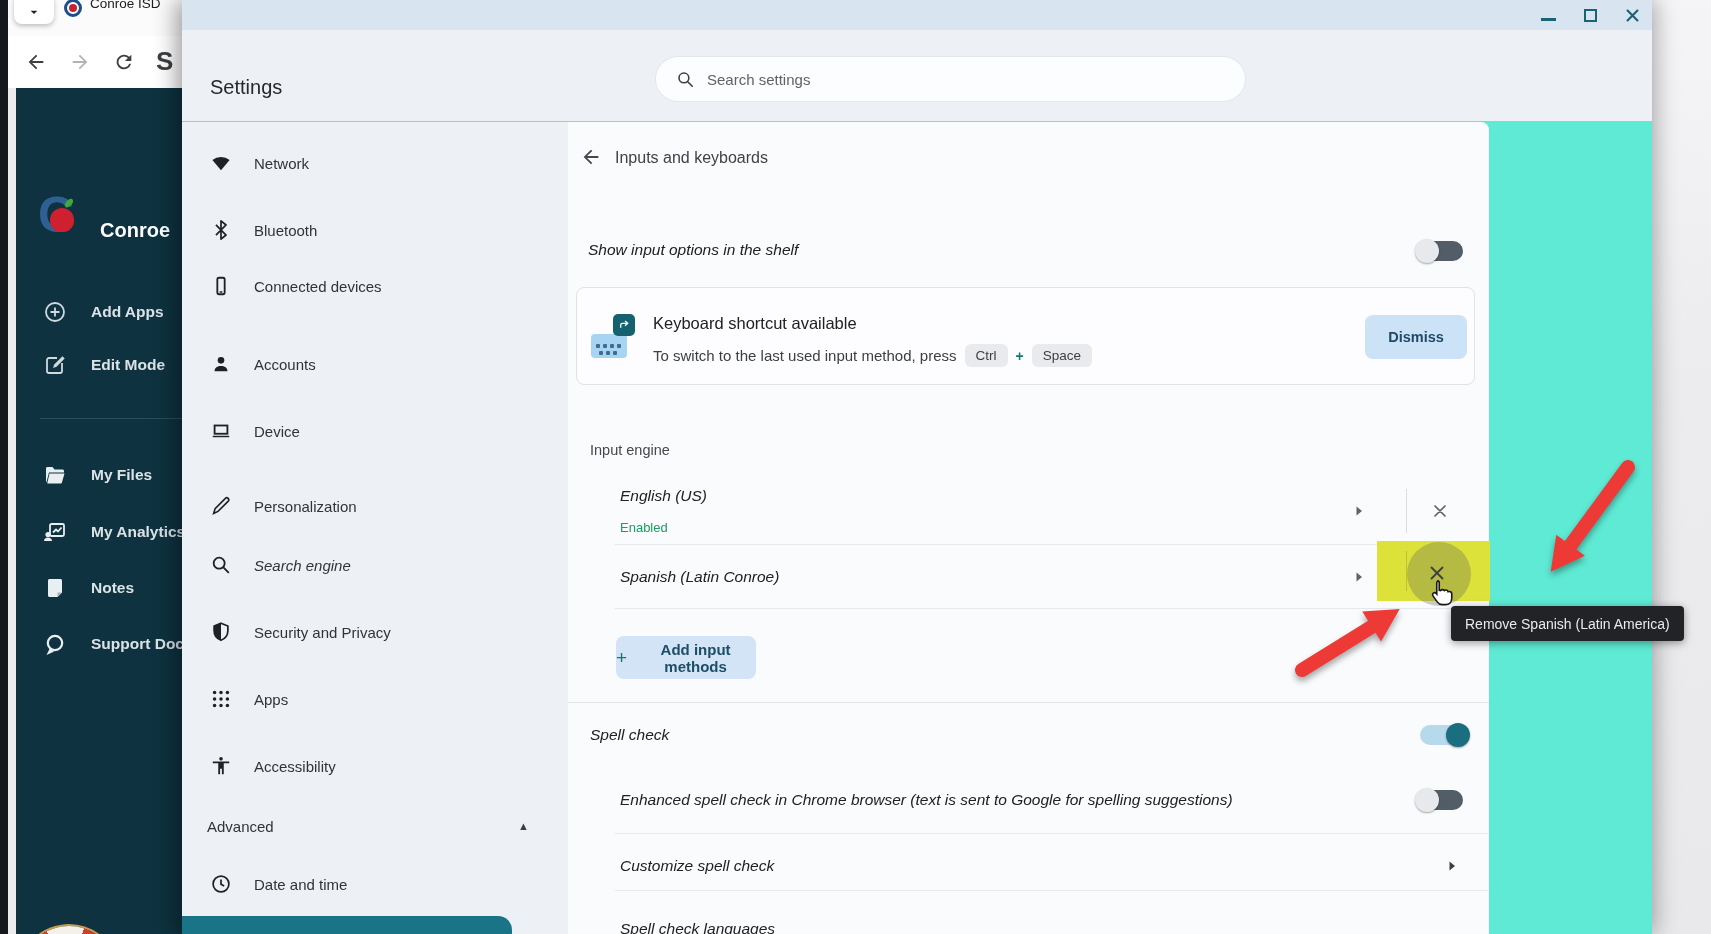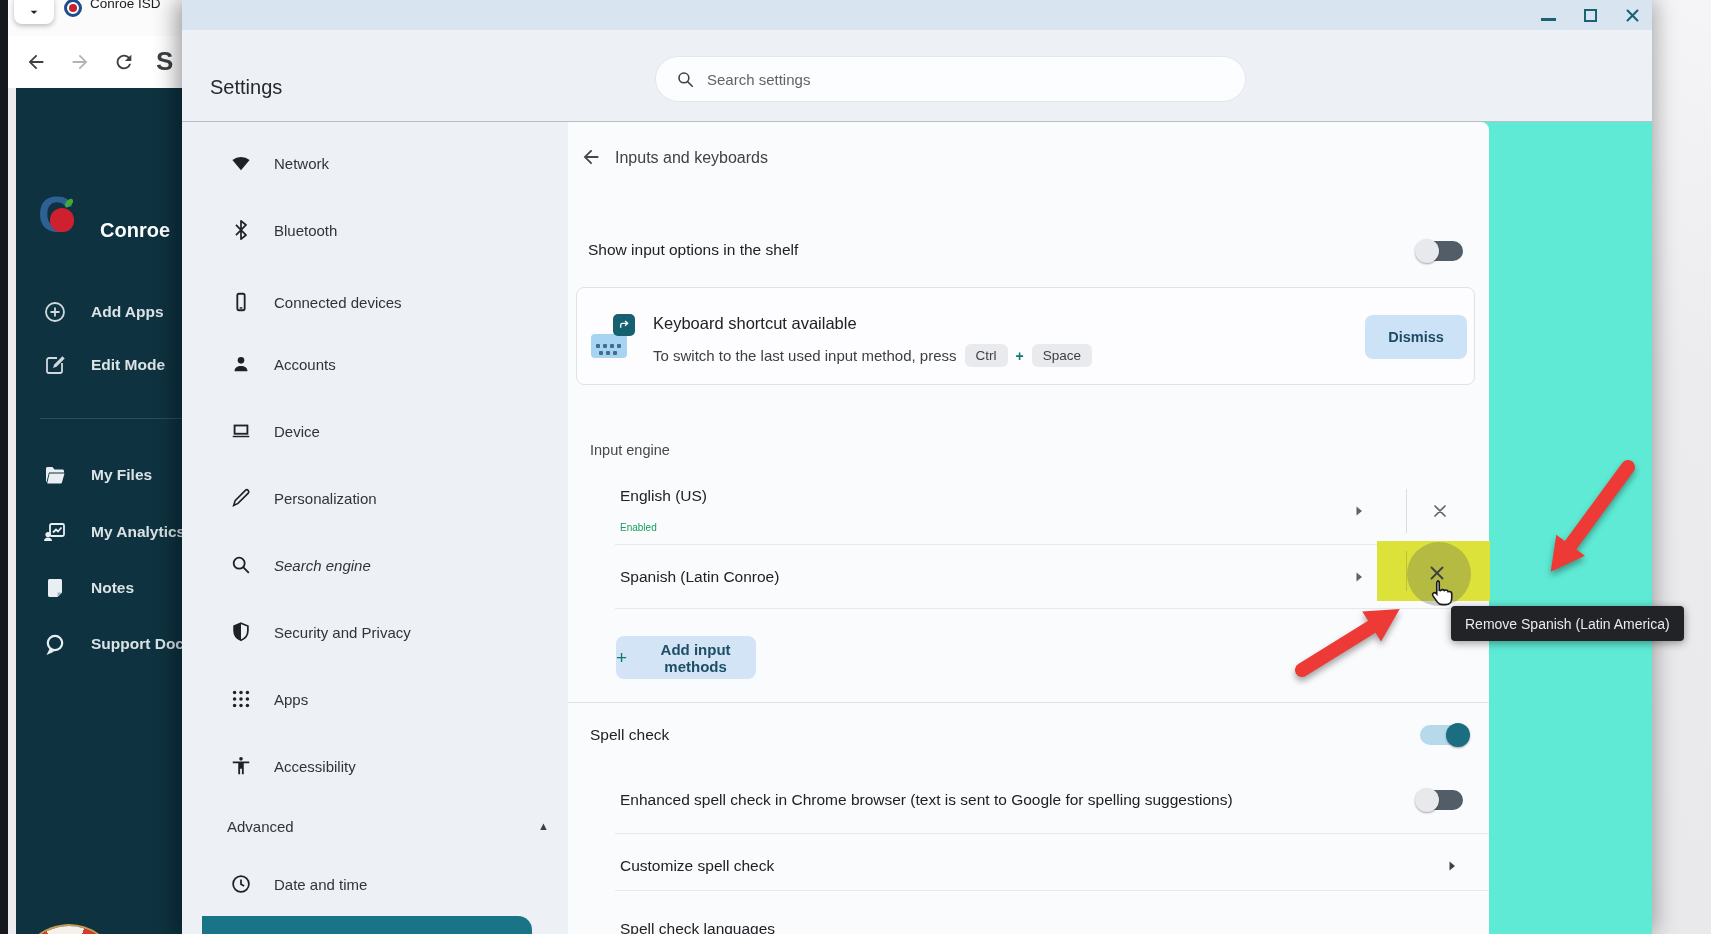--- a/index.html
+++ b/index.html
@@ -53,35 +53,35 @@
   #header { left:0; top:30px; width:1470px; height:92px; background:#edf1f6; border-bottom:1px solid #b9bec7; }
   #settings-title { left:28px; top:46px; font-size:20px; color:#26282c; }
   #search-pill { left:474px; top:27px; width:589px; height:44px; background:#fcfdfe; border-radius:22px;
     box-shadow:0 0 0 1px rgba(0,0,0,.04); display:flex; align-items:center; }
   #search-pill svg { margin-left:20px; }
   #search-input { border:none; outline:none; background:transparent; margin-left:12px; width:480px;
     font-size:15px; color:#202124; font-family:"Liberation Sans",sans-serif; }
   #search-input::placeholder { color:#5f6368; }
 
   
-  #settings-nav { left:0; top:122px; width:386px; height:812px; background:#edf1f6; overflow:hidden;margin-left:20px; }
+  #settings-nav { left:0; top:122px; width:386px; height:812px; background:#edf1f6; overflow:hidden; }
   .nav-item { left:0; width:386px; height:44px; }
   .nav-ic { position:absolute; left:28px; top:50%; transform:translateY(-50%); width:22px; height:22px; color:#202124; }
   .nav-lb { position:absolute; left:72px; top:50%; transform:translateY(-50%); font-size:15px; color:#313337; white-space:nowrap; }
   #advanced-row { left:0; width:386px; height:40px; }
   #advanced-lb { position:absolute; left:25px; top:50%; transform:translateY(-50%); font-size:15px; color:#313337; }
   #advanced-caret { position:absolute; left:336px; top:50%; transform:translateY(-50%); font-size:11px; color:#3c4043; }
   #nav-teal-banner { left:0; top:794px; width:330px; height:18px; background:#1a7487; border-radius:0 14px 0 0; }
 
   
   #main-area { left:386px; top:122px; width:1084px; height:812px; background:#5eead4; }
   #card { position:absolute; left:0; top:0; width:921px; height:812px; background:#fafbfd; border-radius:0 8px 0 0; overflow:visible; }
   .hdiv { position:absolute; height:1px; background:#e6e8ec; }
-  .row-name { font-size:15.5px; color:#202124; }
-  .row-sub { font-size:10px; color:#18a05e; }
+  .row-name { font-size:15.5px; color:#202124;font-style:italic; }
+  .row-sub { font-size:13px; color:#18a05e; }
   .sec-label { font-size:14.5px; color:#45484d; }
   .chev { position:absolute; width:16px; height:16px; }
   .xbtn { position:absolute; width:28px; height:28px; display:flex; align-items:center; justify-content:center; background:transparent; border:none; }
   .vsep { position:absolute; width:1px; background:#dadce0; }
 
   
   .toggle { position:absolute; width:46px; height:20px; border-radius:11px; }
   .toggle .knob { position:absolute; width:24px; height:24px; border-radius:50%; top:-2px; box-shadow:0 1px 2px rgba(0,0,0,.35); }
   .toggle.off { background:#525d67; }
   .toggle.off .knob { left:-2px; background:#e7e9ec; }
@@ -261,42 +261,42 @@
             <path d="M12 20 2.6 8.7a15 15 0 0 1 18.8 0z" fill="#202124"></path>
           </svg></span>
       <span class="nav-lb">Network</span>
     </div>
     <div class="nav-item abs" style="top:86px;">
       <span class="nav-ic"><svg width="22" height="22" viewBox="0 0 24 24" fill="none">
             <path d="M6.5 6.5l11 11L12 22V2l5.5 4.5-11 11" stroke="#202124" stroke-width="1.9" stroke-linejoin="round"></path>
           </svg></span>
       <span class="nav-lb">Bluetooth</span>
     </div>
-    <div class="nav-item abs" style="top:158px;">
+    <div class="nav-item abs" style="top:142px;">
       <span class="nav-ic"><svg width="22" height="22" viewBox="0 0 24 24" fill="none">
             <rect x="8" y="3" width="8" height="18" rx="1.8" stroke="#202124" stroke-width="2"></rect>
             <path d="M10.5 18.5h3" stroke="#202124" stroke-width="1.6"></path>
           </svg></span>
       <span class="nav-lb">Connected devices</span>
     </div>
     <div class="nav-item abs" style="top:220px;">
       <span class="nav-ic"><svg width="22" height="22" viewBox="0 0 24 24">
             <circle cx="12" cy="8" r="3.6" fill="#202124"></circle>
             <path d="M5 19.5c0-3.4 3.1-5.3 7-5.3s7 1.9 7 5.3V20H5z" fill="#202124"></path>
           </svg></span>
       <span class="nav-lb">Accounts</span>
     </div>
     <div class="nav-item abs" style="top:287px;">
       <span class="nav-ic"><svg width="22" height="22" viewBox="0 0 24 24" fill="none">
             <rect x="5" y="6" width="14" height="9" stroke="#202124" stroke-width="2"></rect>
             <path d="M3 17.2h18v1.6H3z" fill="#202124"></path>
           </svg></span>
       <span class="nav-lb">Device</span>
     </div>
-    <div class="nav-item abs" style="top:354px;">
+    <div class="nav-item abs" style="top:362px;">
       <span class="nav-ic"><svg width="22" height="22" viewBox="0 0 24 24" fill="none">
             <path d="M4 20.2l1.6-5.4L16.8 3.6a2.2 2.2 0 0 1 3.1 3.1L8.7 17.9z" stroke="#202124" stroke-width="1.8"></path>
           </svg></span>
       <span class="nav-lb">Personalization</span>
     </div>
     <div class="nav-item abs" style="top:421px;font-style:italic;">
       <span class="nav-ic"><svg width="22" height="22" viewBox="0 0 24 24" fill="none">
             <circle cx="10" cy="10" r="6" stroke="#202124" stroke-width="2"></circle>
             <path d="M14.6 14.6 20 20" stroke="#202124" stroke-width="2" stroke-linecap="round"></path>
           </svg></span>

